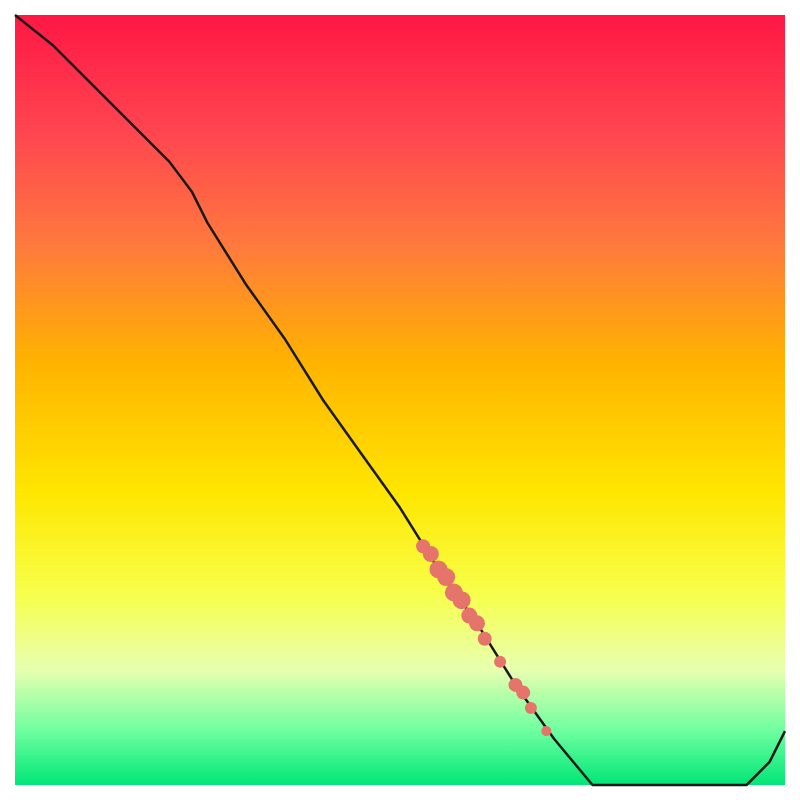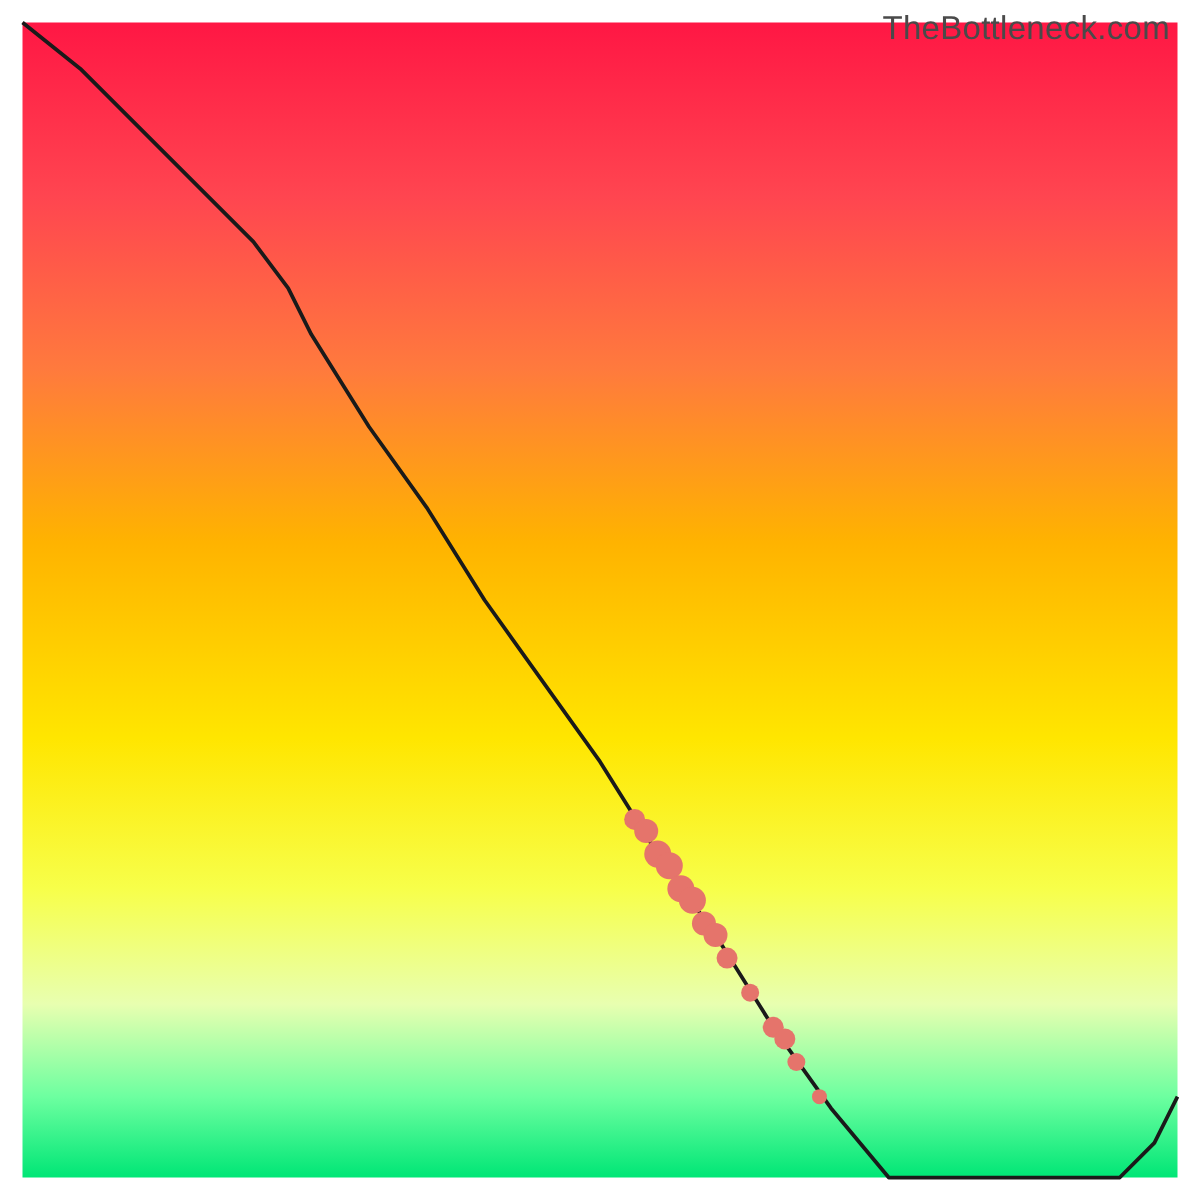--- a/index.html
+++ b/index.html
@@ -52,21 +52,20 @@
     width: 800px;
     height: 800px;
     z-index: 40;
   }
 </style>
 </head>
 <body>
 
 <div class="frame">
   <div class="plot-bg"></div>
-  <div class="watermark">TheBottleneck.com</div>
   <svg class="overlay" viewBox="0 0 800 800">
     <g id="curve-group">
         <path d="M15.0 15.0 L53.5 45.8 L92.0 84.3 L130.5 122.8 L169.0 161.3 L192.1 192.1 L207.5 222.9 L246.0 284.5 L284.5 338.4 L323.0 400.0 L361.5 453.9 L400.0 507.8 L438.5 569.4 L477.0 623.3 L515.5 684.9 L554.0 738.8 L592.5 785.0 L631.0 785.0 L646.4 785.0 L669.5 785.0 L708.0 785.0 L746.5 785.0 L769.6 761.9 L785.0 731.1" fill="none" stroke="#1a1a1a" stroke-width="2.5" stroke-linejoin="round"></path>
       </g>
     <g id="marker-group">
         <circle cx="423.1" cy="546.3" r="7" fill="#e5746b"></circle>
         <circle cx="430.8" cy="554.0" r="8" fill="#e5746b"></circle>
         <circle cx="438.5" cy="569.4" r="9" fill="#e5746b"></circle>
         <circle cx="446.2" cy="577.1" r="9" fill="#e5746b"></circle>
         <circle cx="453.9" cy="592.5" r="9" fill="#e5746b"></circle>

